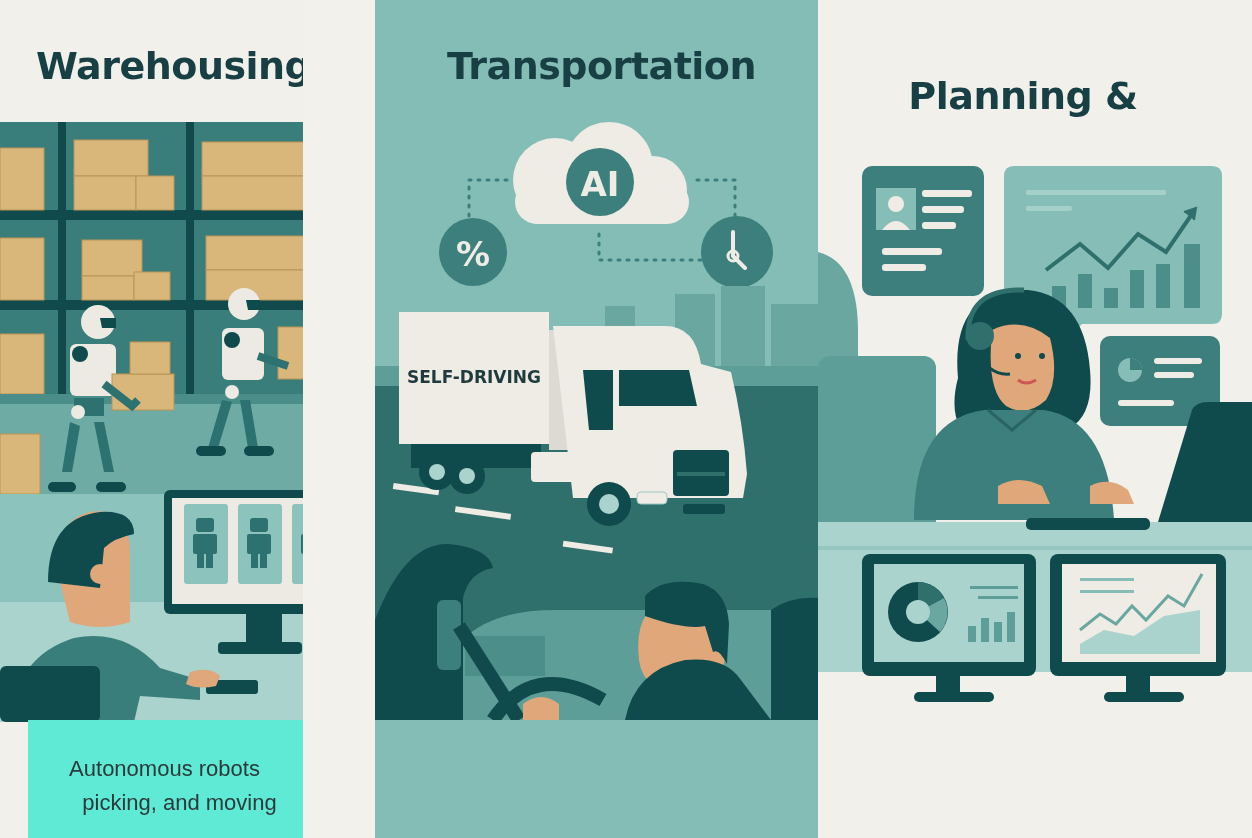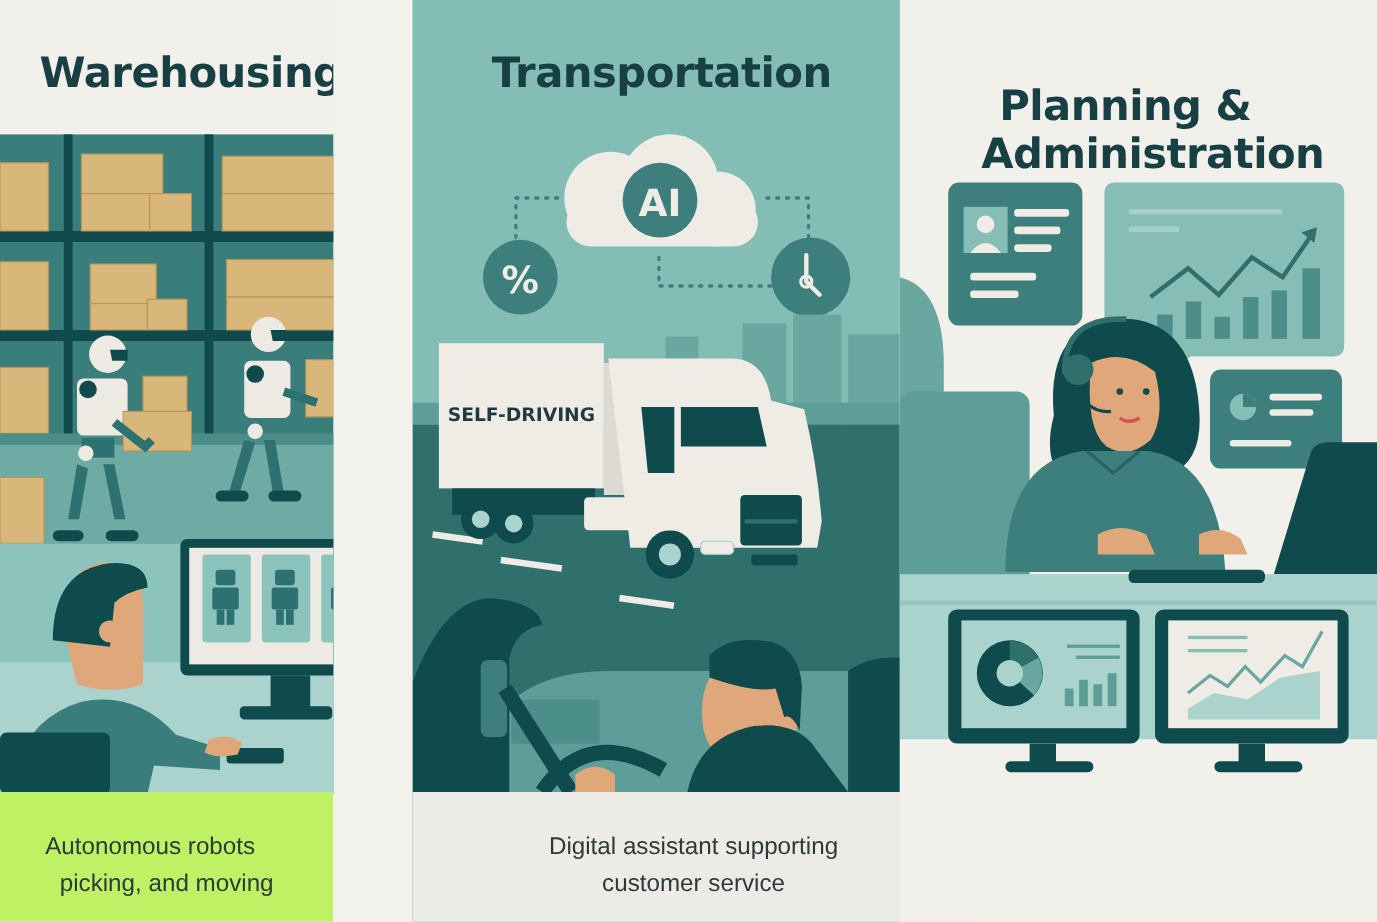--- a/index.html
+++ b/index.html
@@ -4,21 +4,21 @@
 <style>
   html,body{margin:0;padding:0;}
   body{width:1252px;height:838px;overflow:hidden;background:#f2f1eb;font-family:"DejaVu Sans",sans-serif;color:#123f44;position:relative;}
   .panel{position:absolute;top:0;height:838px;overflow:hidden;}
   .p1{left:0;width:303px;background:#f1f0ea;}
   .p2{left:375px;width:511px;background:#83bdb6;}
   .p3{left:818px;width:434px;background:#f1f0ea;}
   .title{position:absolute;font-weight:bold;font-size:38px;color:#173f44;letter-spacing:-0.5px;line-height:44px;}
   .caption{position:absolute;top:720px;height:118px;width:100%;background:#ecebe5;font-family:"Liberation Sans",sans-serif;font-size:22px;color:#2c3a3c;text-align:center;line-height:34px;}
   .p3 .caption{background:#f1f0ea;}
-  .p1 .caption{background:#bef264;}
+  .p1 .caption{background:#5eead4;margin-left:28px;}
   .cap-inner{position:absolute;top:32px;left:0;width:100%;}
   svg{position:absolute;}
 </style>
 </head>
 <body>
 
 <div class="panel p1">
   <div class="title" style="left:36px;top:44px;">Warehousing</div>
 
   <svg width="375" height="600" style="left:0;top:122px;" viewBox="0 0 375 600">
@@ -206,32 +206,25 @@
 
     <path d="M118 604 q40 -60 110 -20" stroke="#0f4a4d" stroke-width="14" fill="none"></path>
     <path d="M148 588 q18 -14 36 0 l0 16 h-36 z" fill="#e0a77a"></path>
 
     <path d="M264 544 q-6 -50 30 -62 q36 -4 52 20 q10 36 -2 60 q-10 22 -40 18 q-36 -6 -40 -36z" fill="#e0a77a"></path>
     <path d="M270 480 q18 -20 58 -12 q24 8 26 40 l-2 40 q-8 -16 -14 -12 l-8 -26 q-20 4 -60 -10 z" fill="#0f4a4d"></path>
     <path d="M250 604 q10 -50 60 -60 q40 -4 56 20 l30 40 z" fill="#0f4a4d"></path>
     <path d="M396 604 v-110 q20 -14 47 -12 v122 z" fill="#0f4a4d"></path>
   </svg>
 
-  <div class="caption">
-    <div class="cap-inner">
-      <div>Digital assistant supporting</div>
-      <div>customer service</div>
-    </div>
-  </div>
 </div>
 
 <div class="panel p3">
   <div class="title" style="left:50px;top:42px;text-align:center;width:360px;margin-top:32px;">
     <div style="padding-right:50px">Planning &amp;</div>
-    <div>Administration</div>
   </div>
 
   <svg width="434" height="560" style="left:0;top:160px;" viewBox="0 0 434 560">
 
     <rect x="44" y="6" width="122" height="130" rx="10" fill="#3d7f7c"></rect>
     <rect x="58" y="28" width="40" height="42" fill="#86bdb6"></rect>
     <circle cx="78" cy="44" r="8" fill="#eeece4"></circle>
     <path d="M64 70 q14 -18 28 0 z" fill="#eeece4"></path>
     <g fill="#eeece4">
       <rect x="104" y="30" width="50" height="7" rx="3"></rect>

